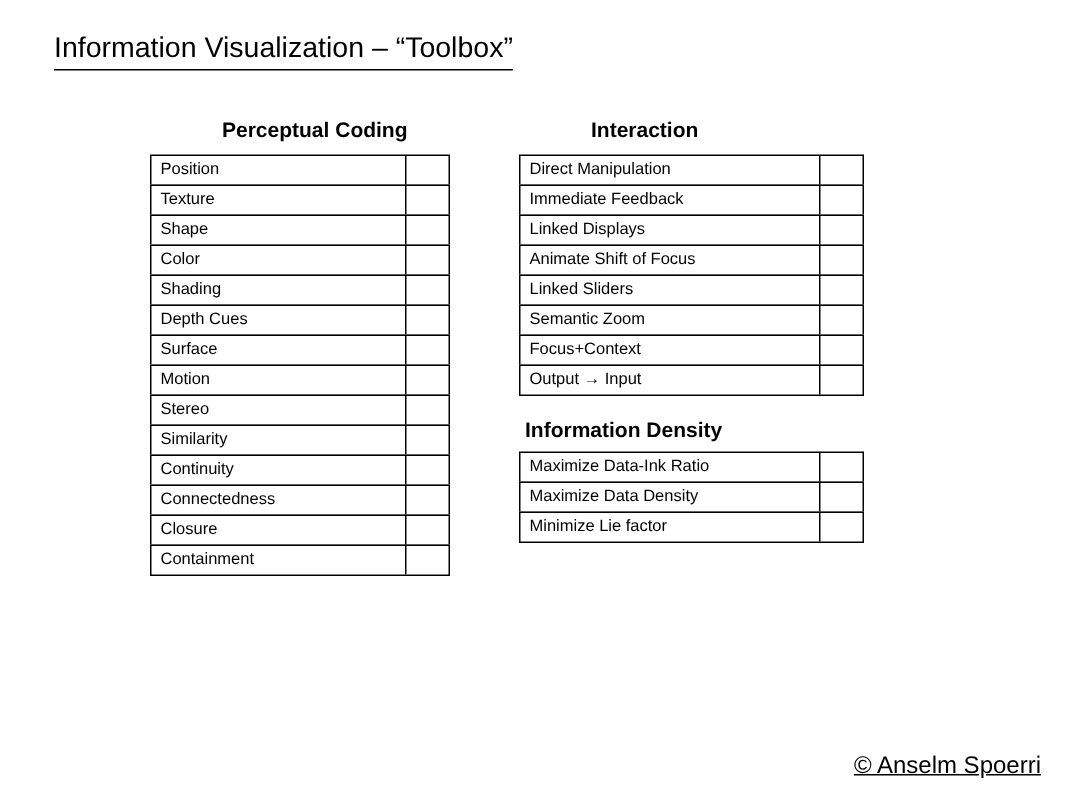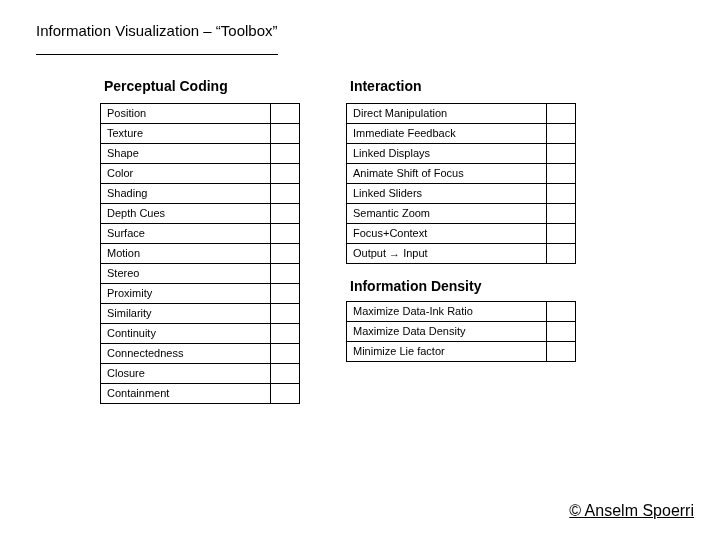--- a/index.html
+++ b/index.html
@@ -8,36 +8,37 @@
     height: 540px;
     background: #ffffff;
     font-family: Verdana, Geneva, sans-serif;
     color: #000;
     position: relative;
   }
   .page-title {
     position: absolute;
     left: 36px;
     top: 22px;
-    font-size: 15px;
+    font-size: 19px;
     font-weight: 400;
     border-bottom: 1px solid #000;
-    padding-bottom: 15px;
+    padding-bottom: 2px;
     text-align: right;
   }
   .col {
     position: absolute;
   }
   .col-left { left: 100px; top: 78px; width: 200px; }
   .col-right { left: 346px; top: 78px; width: 230px; }
   .section-header {
     font-size: 14px;
     font-weight: bold;
     margin-bottom: 10px;
     padding-left: 4px;
+    margin-left: 44px;
   }
   .spacer-header {
     font-size: 14px;
     font-weight: bold;
     margin: 14px 0 8px 0;
     padding-left: 4px;
   }
   .row {
     border: 1px solid #000;
     height: 21px;
@@ -102,24 +103,20 @@
     </div>
   <div class="row">
       <div class="cell-main">Motion</div>
       <div class="cell-side"></div>
     </div>
   <div class="row">
       <div class="cell-main">Stereo</div>
       <div class="cell-side"></div>
     </div>
   <div class="row">
-      <div class="cell-main">Proximity</div>
-      <div class="cell-side"></div>
-    </div>
-  <div class="row">
       <div class="cell-main">Similarity</div>
       <div class="cell-side"></div>
     </div>
   <div class="row">
       <div class="cell-main">Continuity</div>
       <div class="cell-side"></div>
     </div>
   <div class="row">
       <div class="cell-main">Connectedness</div>
       <div class="cell-side"></div>

